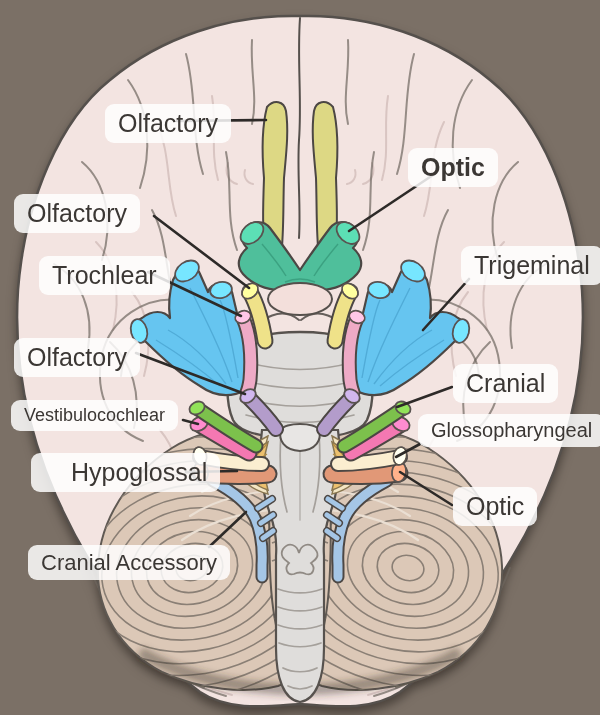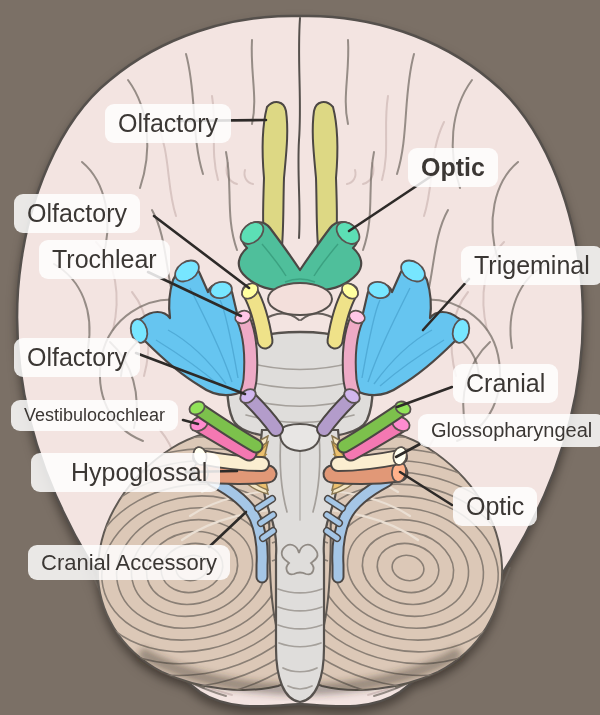--- a/index.html
+++ b/index.html
@@ -326,21 +326,21 @@
     <line class="ldr" x1="436" y1="173" x2="349" y2="231"></line>
     <line class="ldr" x1="469" y1="279" x2="423" y2="330"></line>
     <line class="ldr" x1="452" y1="387" x2="397" y2="407"></line>
     <line class="ldr" x1="420" y1="444" x2="396" y2="457"></line>
     <line class="ldr" x1="452" y1="505" x2="400" y2="472"></line>
   </g>
 </svg>
 
   <div class="lbl f25" style="left:57px;top:104px;margin-left:48px;">Olfactory</div>
   <div class="lbl f25" style="left:14px;top:194px;">Olfactory</div>
-  <div class="lbl f25" style="left:39px;top:240px;">Trochlear</div>
+  <div class="lbl f25" style="left:39px;top:256px;">Trochlear</div>
   <div class="lbl f25" style="left:14px;top:338px;">Olfactory</div>
   <div class="lbl f18" style="left:11px;top:400px;">Vestibulocochlear</div>
   <div class="lbl f25" style="left:31px;top:453px;padding-left:40px;">Hypoglossal</div>
   <div class="lbl f22" style="left:28px;top:545px;">Cranial Accessory</div>
   <div class="lbl f25" style="left:408px;top:148px;font-weight:bold;">Optic</div>
   <div class="lbl f25" style="left:461px;top:246px;">Trigeminal</div>
   <div class="lbl f25" style="left:453px;top:364px;">Cranial</div>
   <div class="lbl f20" style="left:418px;top:414px;">Glossopharyngeal</div>
   <div class="lbl f25" style="left:453px;top:487px;">Optic</div>
 </div>

